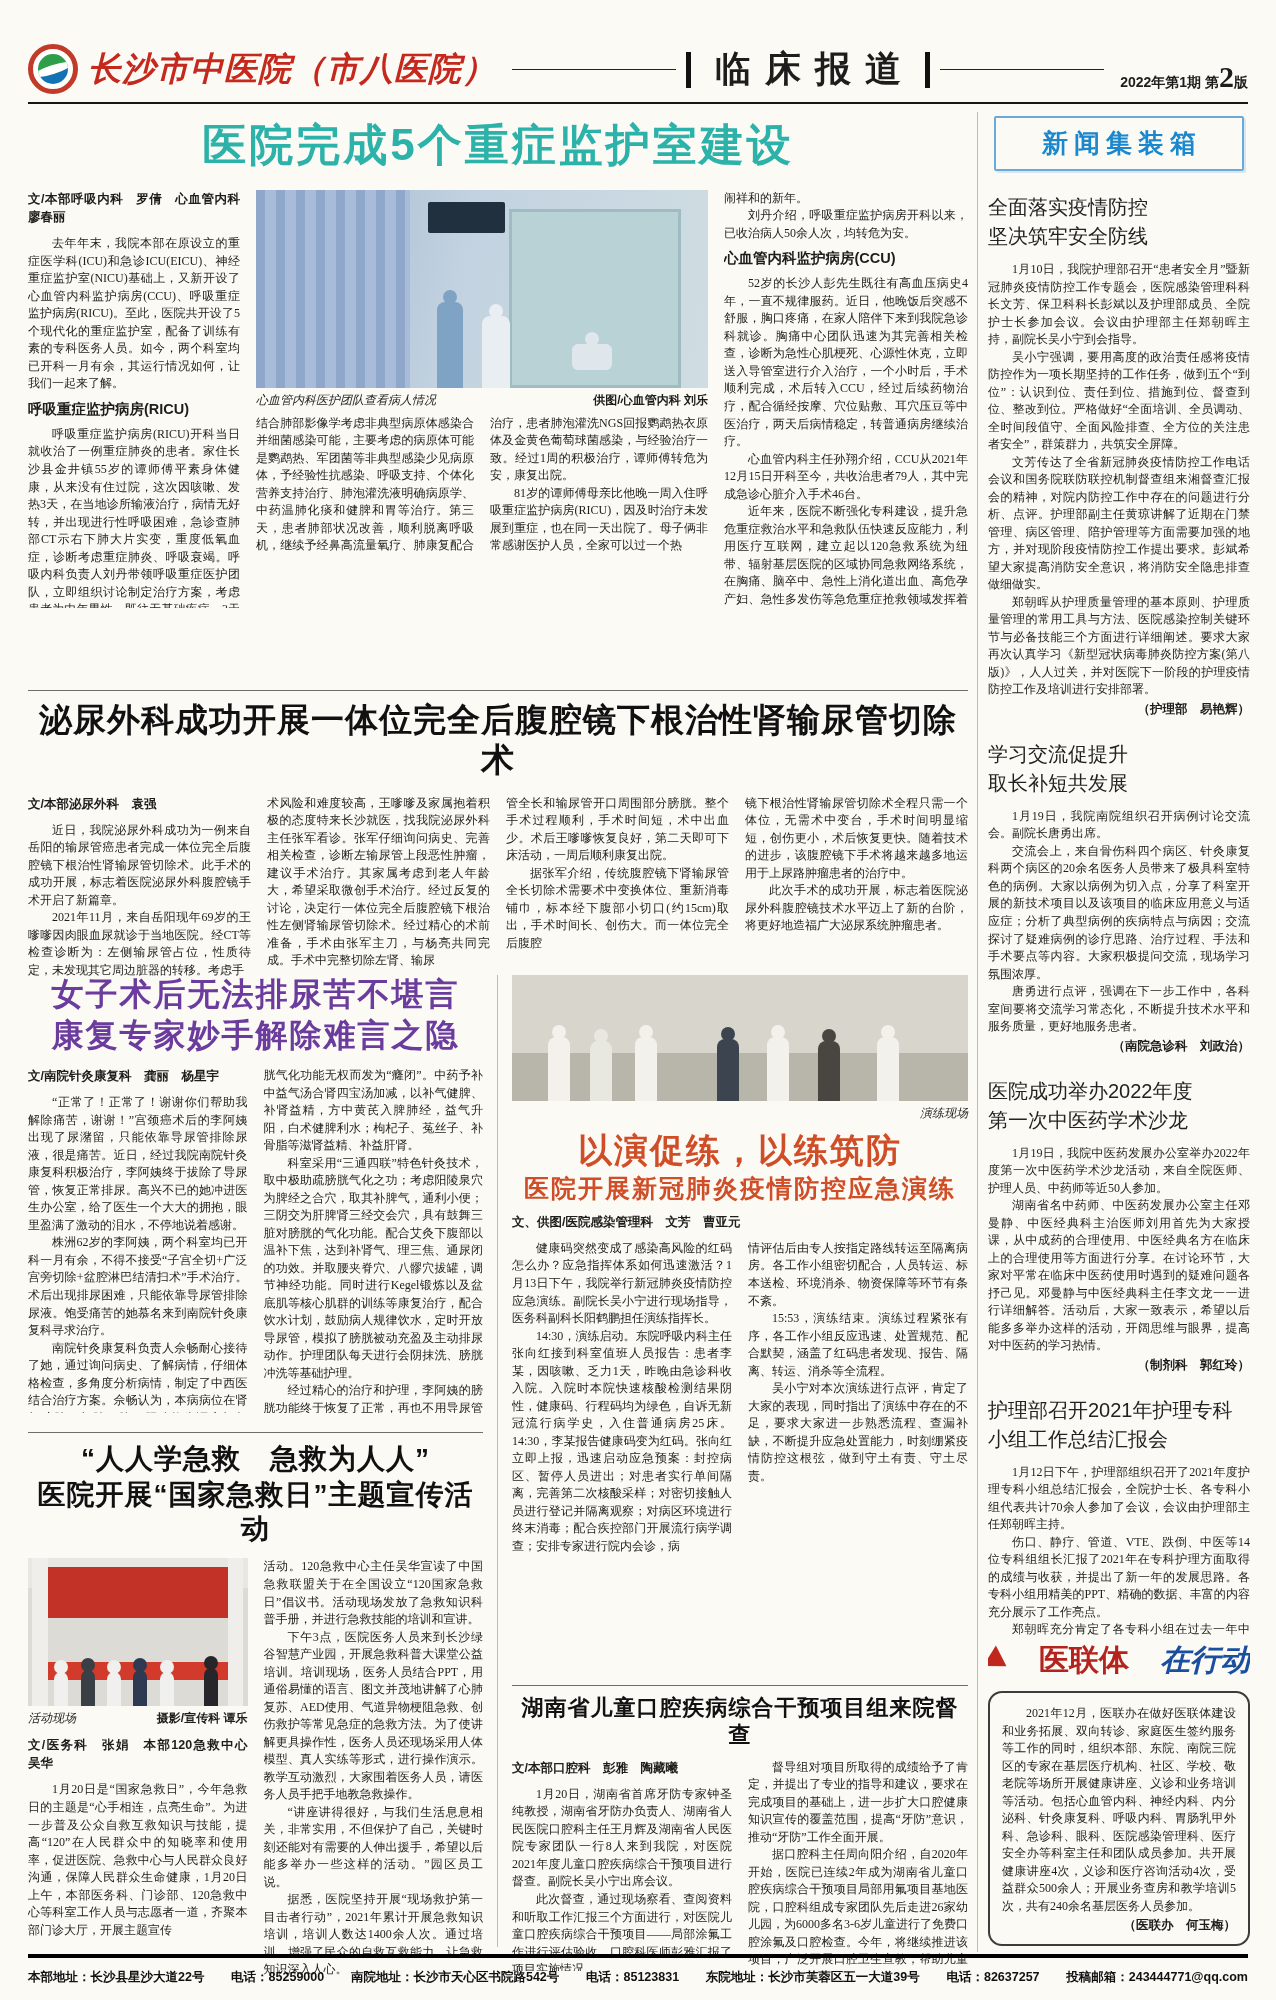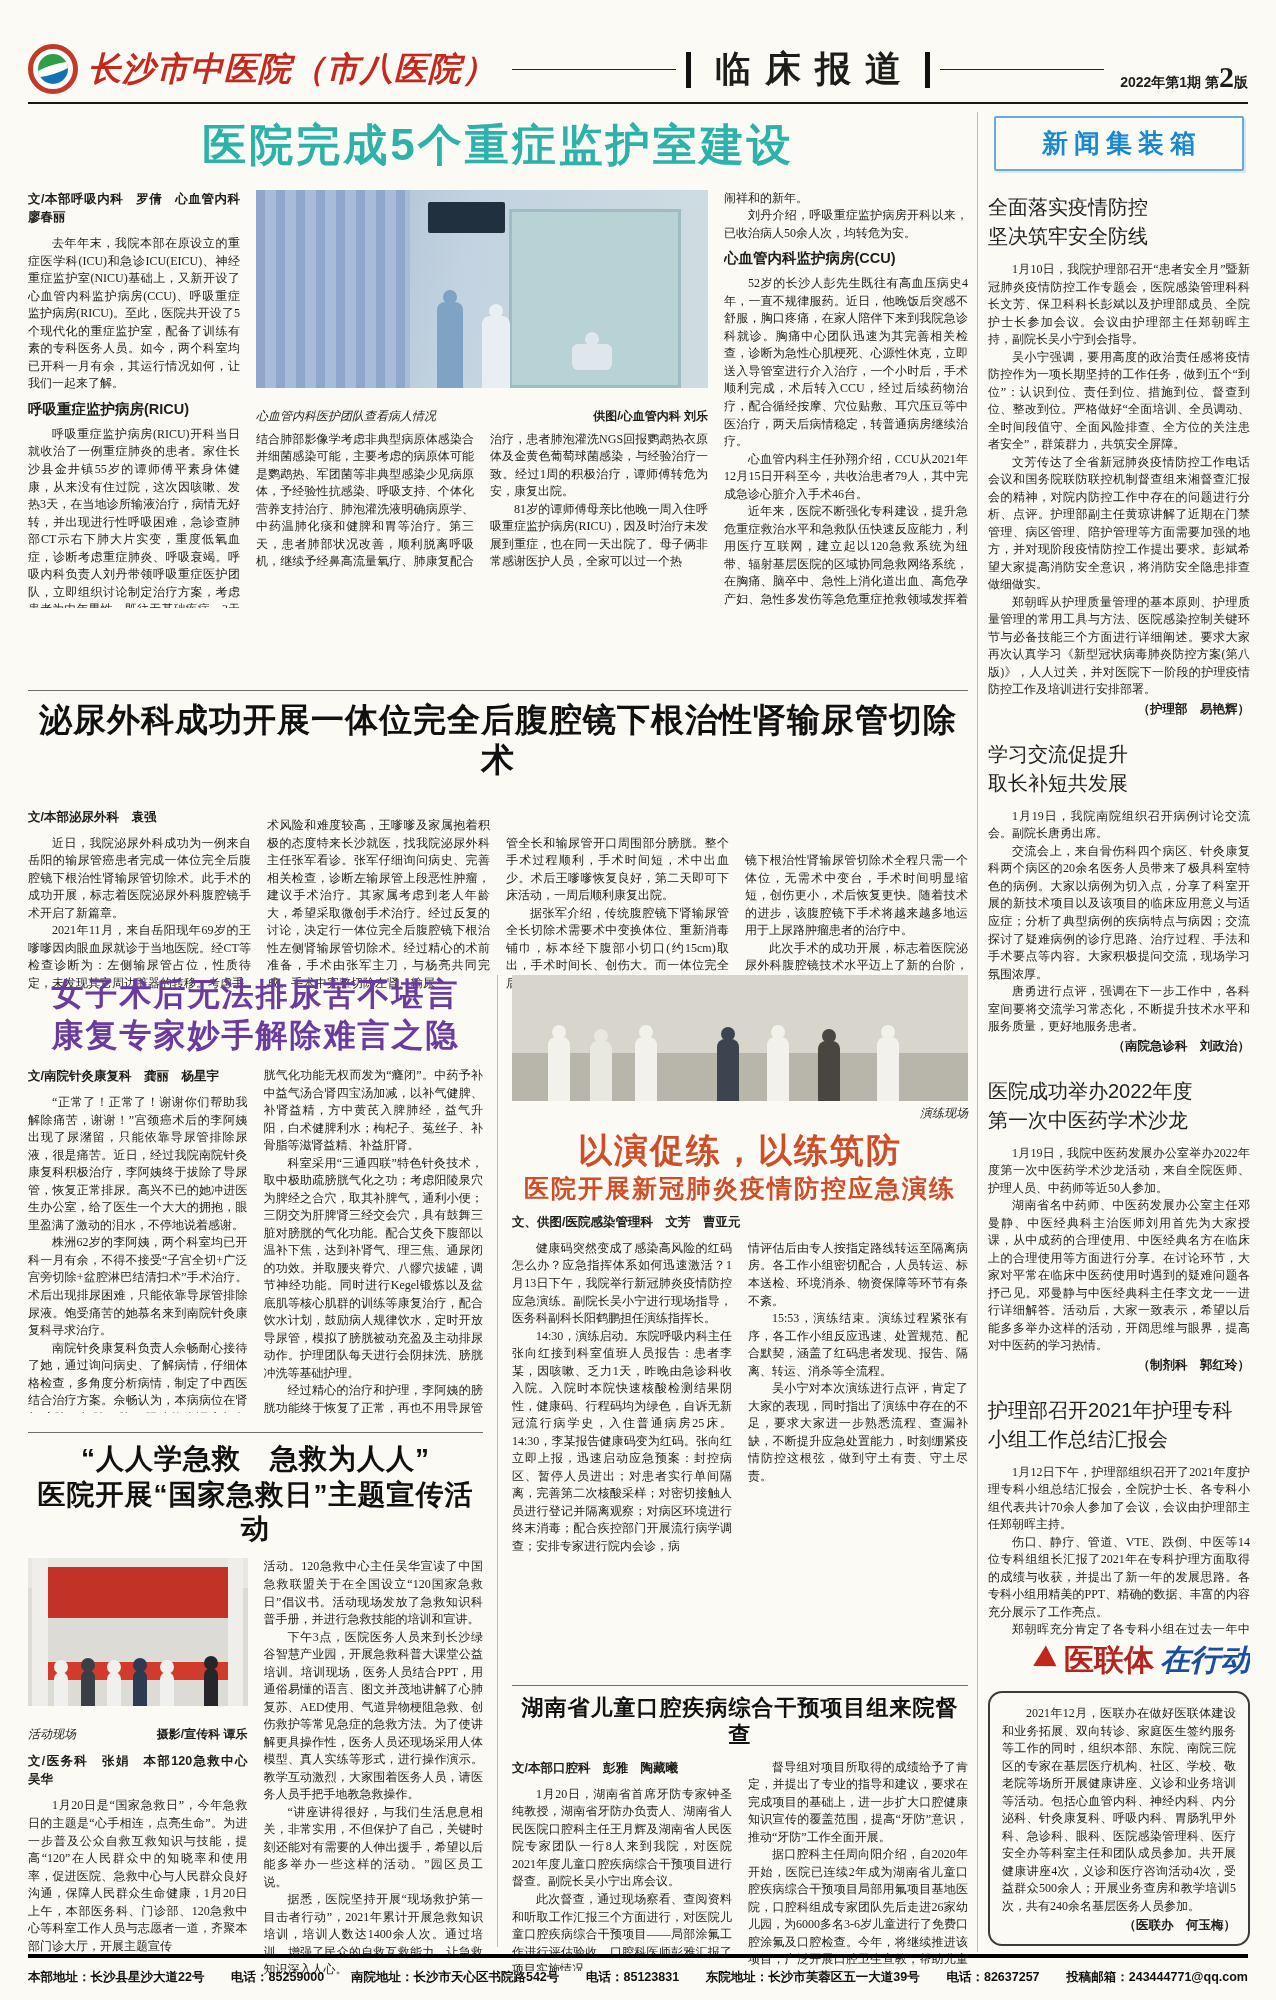--- a/index.html
+++ b/index.html
@@ -41,21 +41,21 @@
   .body-row { display:flex; gap:16px; overflow:hidden; }
   .col { flex:1 1 0; overflow:hidden; text-align:justify; font-size:12px; line-height:1.46; }
   .p { text-indent:2em; }
   .p0 { text-indent:0; }
   .byline { font-family:"Liberation Sans","DejaVu Sans",sans-serif; font-weight:bold; font-size:12.5px;
     text-indent:0; margin-bottom:9px; }
   .subhead { font-family:"Liberation Sans","DejaVu Sans",sans-serif; font-weight:bold; font-size:14.5px;
     text-indent:0; margin:6px 0; }
   .caption { font-size:12px; margin-top:4px; display:flex; justify-content:space-between; align-items:baseline; }
   .cap-t { font-style:italic; }
-  .cap-c { font-family:"Liberation Sans","DejaVu Sans",sans-serif; font-weight:bold;margin-top:16px; }
+  .cap-c { font-family:"Liberation Sans","DejaVu Sans",sans-serif; font-weight:bold; }
   .divider-h { position:absolute; border-top:1px solid #6f6f6a; }
   .divider-v { position:absolute; width:1px; background:#bdbdb6; }
   
   .photo { position:relative; overflow:hidden; width:100%; }
   .ph-icu { height:198px; background:linear-gradient(100deg,#9db2cc 0%,#c2d2e0 45%,#cfdde2 100%); }
   .ph-icu .curtain { position:absolute; left:0; top:0; width:34%; height:100%;
     background:repeating-linear-gradient(90deg,#8ea7cb 0 9px,#a8bcd9 9px 20px); }
   .ph-icu .door { position:absolute; right:6%; top:10%; width:38%; height:90%; background:#b9d2d6; border:3px solid #9fbcc2; }
   .ph-icu .monitor { position:absolute; left:38%; top:6%; width:17%; height:16%; background:#20303e; border-radius:2px; }
   .figure { position:absolute; border-radius:8px 8px 0 0; }
@@ -71,21 +71,21 @@
   .news-box { border:2px solid #6aa9d8; color:#1b87cc; font-family:"Liberation Sans","DejaVu Sans",sans-serif;
     font-weight:bold; font-size:26px; text-align:center; letter-spacing:6px; text-indent:6px;
     padding:8px 0; margin:4px 6px 22px 6px; border-radius:2px; box-shadow:2px 2px 0 #d8e6f2; }
   .news-item { margin-bottom:22px; }
   .news-title { font-family:"Liberation Sans","DejaVu Sans",sans-serif; font-weight:400; font-size:20px;
     line-height:1.45; margin-bottom:10px; color:#222; }
   .news-p { font-size:12px; line-height:1.46; text-align:justify; text-indent:2em; }
   .sig { font-family:"Liberation Sans","DejaVu Sans",sans-serif; font-weight:bold; font-size:12.5px;
     text-align:right; margin-top:2px; }
   .alliance { position:absolute; left:0; top:1528px; width:262px; background:#fbfaf5; }
-  .alliance-logo { display:flex; align-items:center; justify-content:flex-end; gap:6px; margin-bottom:10px; }
+  .alliance-logo { display:flex; align-items:center; justify-content:space-between; gap:6px; margin-bottom:10px; }
   .arrow-icon { width:0; height:0; border-left:20px solid #c0281e; border-top:12px solid transparent;
     border-bottom:12px solid transparent; transform:rotate(32deg); }
   .alli-main { color:#b3241f; font-size:30px; font-weight:900; font-family:"Liberation Sans",sans-serif; }
   .alli-sub { color:#1a4fa0; font-size:30px; font-weight:900; font-style:italic; font-family:"Liberation Sans",sans-serif; }
   .alliance-box { border:2px solid #3c3c3c; border-radius:14px; padding:12px 12px 10px 12px; }
   .alliance-box .news-p { margin-bottom:2px; }
   
   .footer { position:absolute; left:28px; top:1954px; width:1220px; border-top:4px solid #000;
     padding-top:11px; display:flex; justify-content:space-between;
     font-family:"Liberation Sans","DejaVu Sans",sans-serif; font-size:12.5px; font-weight:600; color:#111; }
@@ -150,21 +150,21 @@
         <p class="p">心血管内科主任孙翔介绍，CCU从2021年12月15日开科至今，共收治患者79人，其中完成急诊心脏介入手术46台。</p>
         <p class="p">近年来，医院不断强化专科建设，提升急危重症救治水平和急救队伍快速反应能力，利用医疗互联网，建立起以120急救系统为纽带、辐射基层医院的区域协同急救网络系统，在胸痛、脑卒中、急性上消化道出血、高危孕产妇、急性多发伤等急危重症抢救领域发挥着重要作用。</p>
       </div>
     </div>
   </div>
 
   <div class="divider-h" style="left:28px; top:690px; width:940px;"></div>
 
   <div class="art" style="left:28px; top:700px; width:940px; height:262px;">
     <div class="hl hl-black-lg">泌尿外科成功开展一体位完全后腹腔镜下根治性肾输尿管切除术</div>
-    <div class="body-row" style="margin-top:14px; height:198px;align-items:flex-end;">
+    <div class="body-row" style="margin-top:14px; height:198px;">
       <div class="col">
         <div class="byline">文/本部泌尿外科　袁强</div>
         <p class="p">近日，我院泌尿外科成功为一例来自岳阳的输尿管癌患者完成一体位完全后腹腔镜下根治性肾输尿管切除术。此手术的成功开展，标志着医院泌尿外科腹腔镜手术开启了新篇章。</p>
         <p class="p">2021年11月，来自岳阳现年69岁的王嗲嗲因肉眼血尿就诊于当地医院。经CT等检查诊断为：左侧输尿管占位，性质待定，未发现其它周边脏器的转移。考虑手</p>
       </div>
       <div class="col">
         <p class="p0">术风险和难度较高，王嗲嗲及家属抱着积极的态度特来长沙就医，找我院泌尿外科主任张军看诊。张军仔细询问病史、完善相关检查，诊断左输尿管上段恶性肿瘤，建议手术治疗。其家属考虑到老人年龄大，希望采取微创手术治疗。经过反复的讨论，决定行一体位完全后腹腔镜下根治性左侧肾输尿管切除术。经过精心的术前准备，手术由张军主刀，与杨亮共同完成。手术中完整切除左肾、输尿</p>
       </div>
       <div class="col">
         <p class="p0">管全长和输尿管开口周围部分膀胱。整个手术过程顺利，手术时间短，术中出血少。术后王嗲嗲恢复良好，第二天即可下床活动，一周后顺利康复出院。</p>

